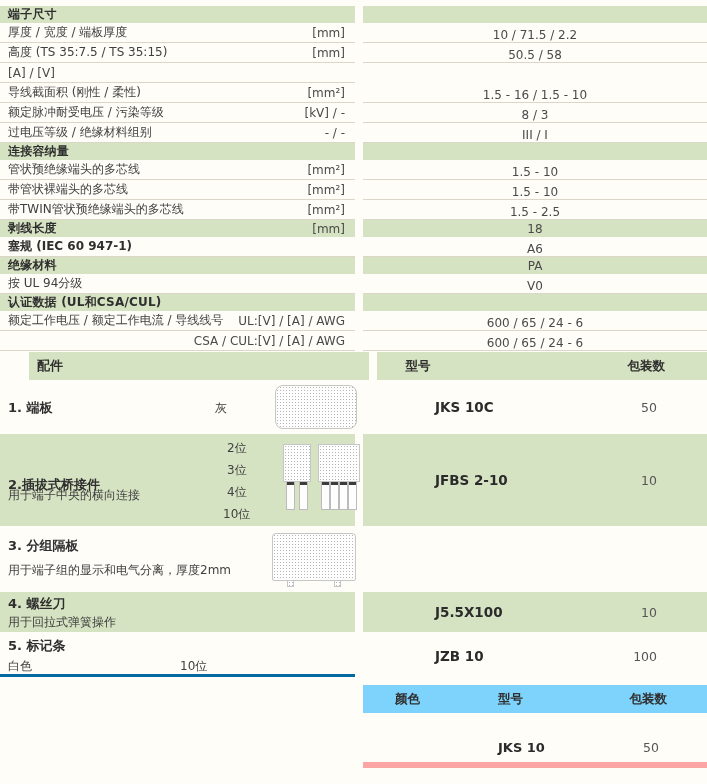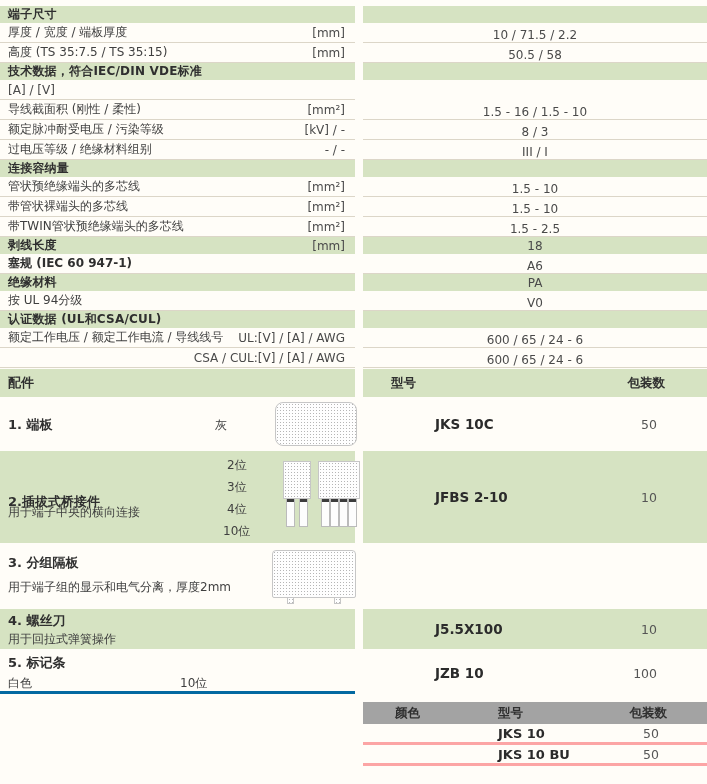--- a/index.html
+++ b/index.html
@@ -21,21 +21,21 @@
   .vrow .lc, .vrow .rc { height:20px; border-bottom:1px solid #dcd6c8; }
   .vrow .lc { display:flex; align-items:center; justify-content:space-between; padding:0 10px 0 8px; }
   .vrow .rc { display:flex; align-items:flex-end; justify-content:center; }
   .vrow .lbl { font-size:12px; color:#3f3f3f; white-space:nowrap; }
   .vrow .unit { font-size:12px; color:#4a4a4a; white-space:nowrap; }
   .vrow.bold .lbl { font-weight:bold; color:#2f2f2f; }
   .val { font-size:12px; color:#4a4a4a; }
   .hdr .val { color:#4a4a4a; }
 
   
-  .acc-hdr { margin-top:1px; }
+  .acc-hdr { margin-top:1px;padding-left:29px; }
   .acc-hdr .lc, .acc-hdr .rc { background:#d6e3c2; height:28px; }
   .acc-hdr .lc { display:flex; align-items:center; padding-left:8px; }
   .acc-hdr .title { font-weight:bold; font-size:13px; color:#2f2f2f; }
   .mh-model { position:absolute; left:28px; top:50%; transform:translateY(-50%); font-weight:bold; font-size:12.5px; color:#2f2f2f; }
   .mh-pack  { position:absolute; right:42px; top:50%; transform:translateY(-50%); font-weight:bold; font-size:12.5px; color:#2f2f2f; }
 
   .acc-row { margin-top:3px; }
   .acc-row.green .lc, .acc-row.green .rc { background:#d6e3c2; }
   .h48 .lc,.h48 .rc{height:48px} .h92 .lc,.h92 .rc{height:92px}
   .h60 .lc,.h60 .rc{height:60px} .h40 .lc,.h40 .rc{height:40px} .h42 .lc,.h42 .rc{height:42px}
@@ -55,24 +55,24 @@
   .foot { position:absolute; bottom:-7px; width:7px; height:7px; }
   .bridge { position:absolute; top:10px; }
   .bbody { width:100%; height:38px; }
   .legs { display:flex; justify-content:space-between; padding:0 3px; }
   .leg { width:9px; height:28px; border:1px solid #bbb; border-top:none;
     background:linear-gradient(#3c3c3c 0 3px, #fdfdfd 3px); }
 
   
   .ctable { margin-top:8px; display:flex; gap:8px; }
   .ct { width:344px; }
-  .ct-hdr { background:#a3a3a3; height:22px; display:grid; grid-template-columns:135px 1fr 120px; align-items:center; }
+  .ct-hdr { background:#7dd3fc; height:28px; display:grid; grid-template-columns:135px 1fr 120px; align-items:center; }
   .ct-hdr span { font-weight:bold; font-size:12.5px; color:#2f2f2f; }
   .ct-c1 { padding-left:32px; } .ct-c3 { text-align:right; padding-right:40px; }
-  .ct-row { height:21px; border-bottom:3px solid #fca5a5; display:grid; grid-template-columns:135px 1fr 120px; align-items:center; }
+  .ct-row { height:35px; border-bottom:6px solid #fca5a5; display:grid; grid-template-columns:135px 1fr 120px; align-items:center;margin-top:20px; }
   .ct-row .m { font-weight:bold; font-size:13px; color:#2b2b2b; }
   .ct-row .p { text-align:right; padding-right:48px; font-size:12.5px; color:#555; }
   .dot { width:16px; height:16px; border-radius:50%; margin-left:36px; }
   .dot.black { background:#1b1b1b; }
   .dot.blue  { background:#4a6f9e; }
 </style>
 </head>
 <body>
 
 <div class="page">
@@ -95,29 +95,20 @@
         <span class="val">10 / 71.5 / 2.2</span>
       </div>
   </div>
   <div class="srow vrow">
     <div class="lc">
         <span class="lbl">高度 (TS 35:7.5 / TS 35:15)</span>
         <span class="unit">[mm]</span>
       </div>
     <div class="rc">
         <span class="val">50.5 / 58</span>
-      </div>
-  </div>
-  <div class="srow hdr">
-    <div class="lc">
-        <span class="lbl">技术数据，符合IEC/DIN VDE标准</span>
-        <span class="unit"></span>
-      </div>
-    <div class="rc">
-        <span class="val"></span>
       </div>
   </div>
   <div class="srow vrow">
     <div class="lc">
         <span class="unit">[A] / [V]</span>
       </div>
   </div>
   <div class="srow vrow">
     <div class="lc">
         <span class="lbl">导线截面积 (刚性 / 柔性)</span>

